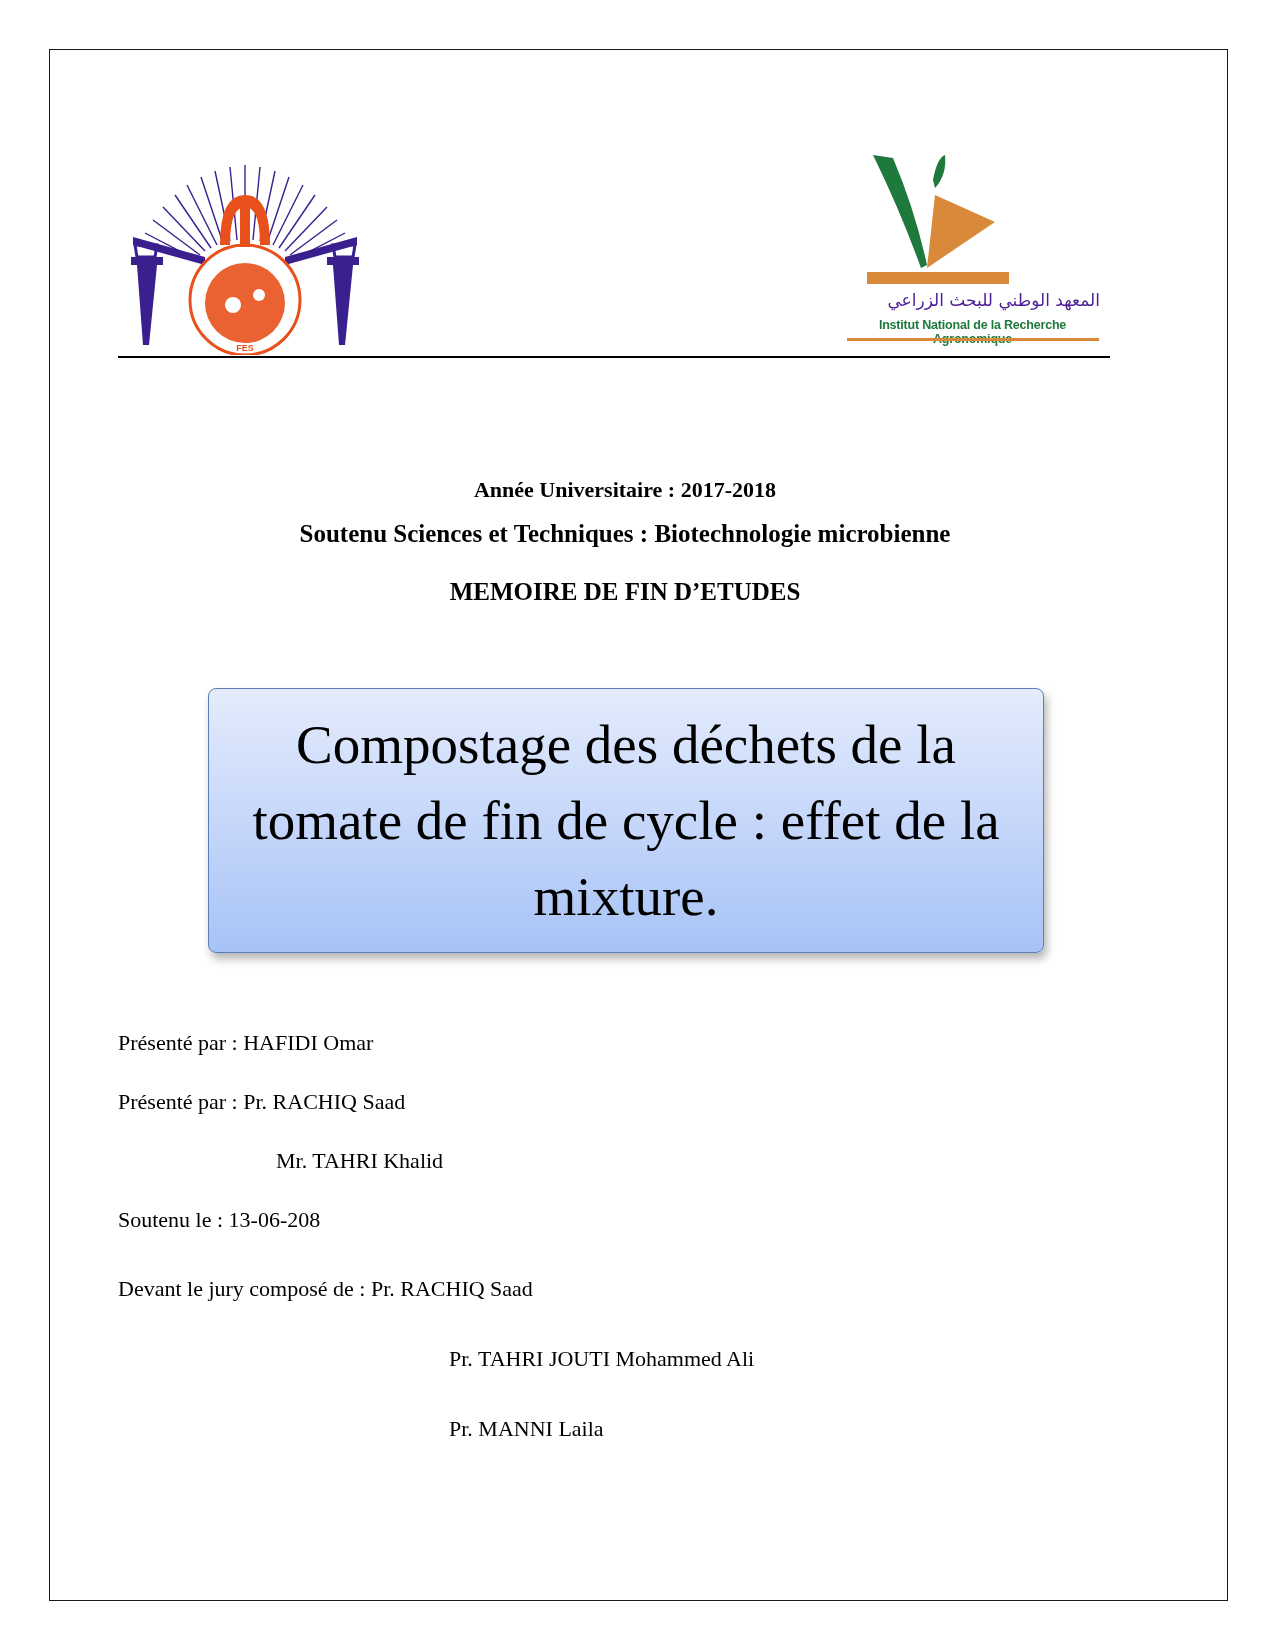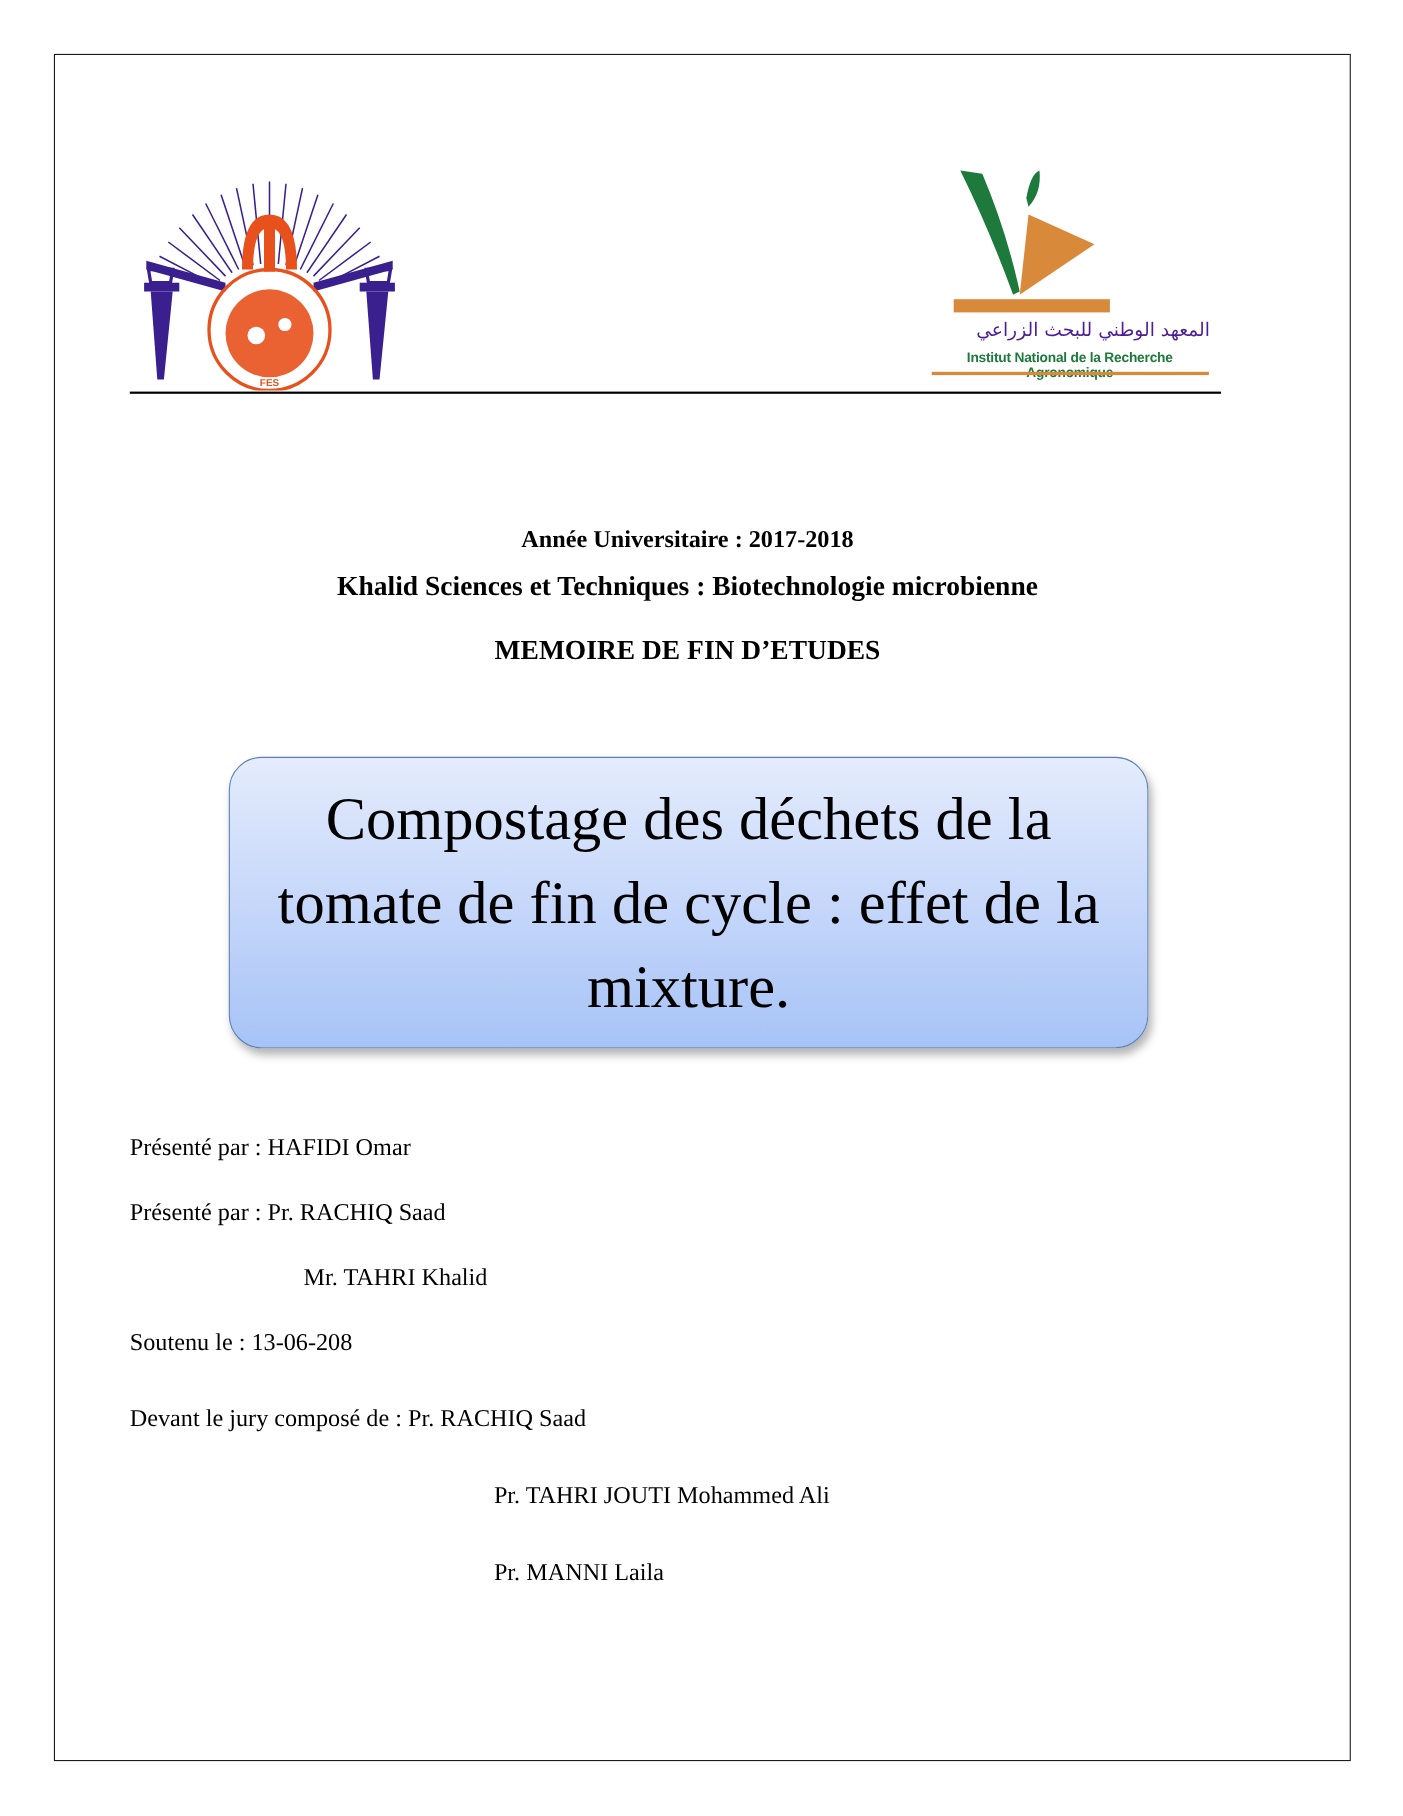--- a/index.html
+++ b/index.html
@@ -8,21 +8,21 @@
     .frame { position: absolute; left: 49px; top: 49px; width: 1179px; height: 1552px;
              border: 1.5px solid #1a1a1a; box-sizing: border-box; }
     .abs { position: absolute; }
     .sep { position: absolute; left: 118px; top: 356px; width: 992px; height: 0;
            border-top: 2px solid #000; }
     .center { left: 0; width: 1250px; text-align: center; font-weight: bold; }
     .year { top: 430px; font-size: 22px; margin-top: 47px; }
     .master { top: 520px; font-size: 25px; }
     .memoire { top: 578px; font-size: 25px; }
     .title-box { left: 208px; top: 688px; width: 836px; height: 265px; box-sizing: border-box;
-                 border: 1.5px solid #5b7fb5; border-radius: 30px;
+                 border: 1.5px solid #5b7fb5; border-radius: 8px;
                  background: linear-gradient(to bottom, #e4ecfc 0%, #c6d7fa 50%, #a7c3f6 100%);
                  box-shadow: 3px 6px 8px rgba(90,90,90,0.45);
                  display: flex; align-items: center; justify-content: center; text-align: center; }
     .title-box span { font-size: 55px; line-height: 76px; font-weight: normal; padding: 0 20px; }
     .info { font-size: 22px; }
     .logo-left { left: 125px; top: 145px; width: 240px; height: 210px; }
     .logo-right { left: 845px; top: 150px; width: 260px; height: 200px; }
     .inra-ar { position: absolute; left: 0; top: 140px; width: 255px; text-align: right;
                font-family: "DejaVu Sans", sans-serif; font-size: 17px; color: #4c1d95; direction: rtl; }
     .inra-fr { position: absolute; left: 0; top: 168px; width: 255px; text-align: center;
@@ -86,21 +86,21 @@
     <rect x="22" y="122" width="142" height="12" fill="#d9893a"></rect>
   </svg>
   <div class="inra-ar">المعهد الوطني للبحث الزراعي</div>
   <div class="inra-fr">Institut National de la Recherche Agronomique</div>
   <div class="inra-line"></div>
 </div>
 
 <div class="sep"></div>
 
 <div class="abs center year">Année Universitaire : 2017-2018</div>
-<div class="abs center master">Khalid Sciences et Techniques : Biotechnologie microbienne</div>
+<div class="abs center master">Soutenu Sciences et Techniques : Biotechnologie microbienne</div>
 <div class="abs center memoire">MEMOIRE DE FIN D’ETUDES</div>
 
 <div class="abs title-box">
   <span>Compostage des déchets de la tomate de fin de cycle : effet de la mixture.</span>
 </div>
 
 <div class="abs info" style="left:118px; top:1030px;">Présenté par : HAFIDI  Omar</div>
 <div class="abs info" style="left:118px; top:1089px;">Présenté par : Pr. RACHIQ  Saad</div>
 <div class="abs info" style="left:276px; top:1148px;">Mr. TAHRI  Khalid</div>
 <div class="abs info" style="left:118px; top:1207px;">Soutenu le : 13-06-208</div>

